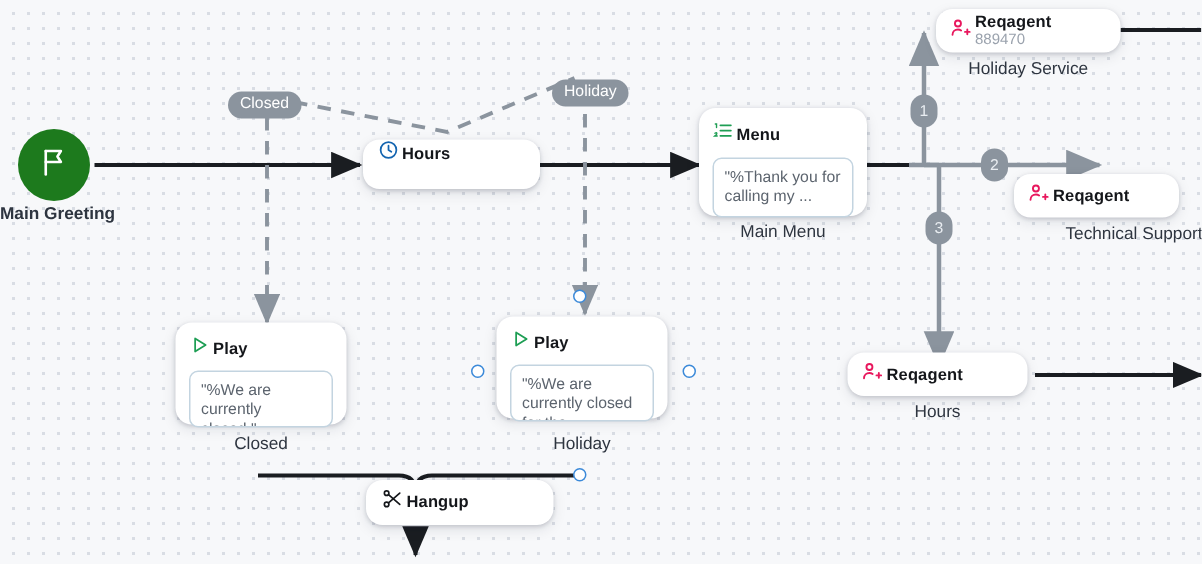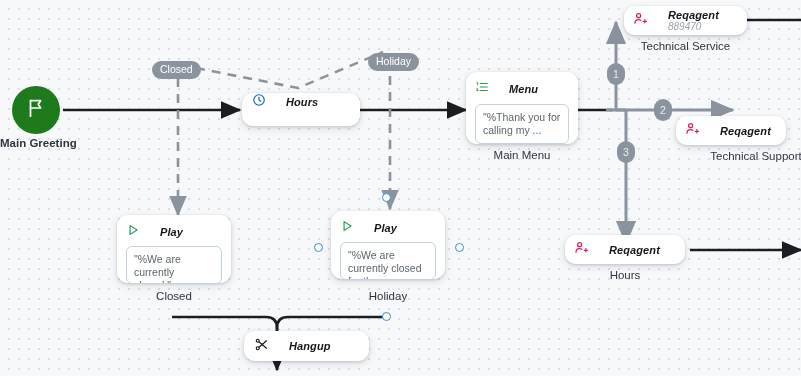--- a/index.html
+++ b/index.html
@@ -16,21 +16,21 @@
     background-position:4px 4px;
   }
   svg.wires{position:absolute;left:0;top:0;width:801px;height:376px;pointer-events:none;}
 
   
   .node{
     position:absolute;background:#ffffff;border-radius:11px;
     box-shadow:0 1px 3px rgba(20,30,50,.18), 0 3px 9px rgba(20,30,50,.10);
     box-sizing:border-box;
   }
-  .node-head{display:flex;align-items:center;gap:20px;font-style:italic;}
+  .node-head{display:flex;align-items:center;gap:2px;}
   .node-title{font-size:11px;font-weight:bold;color:#14161a;letter-spacing:.1px;}
   .node-sub{font-size:10px;color:#9aa2ad;line-height:11px;}
   .prompt{
     border:1px solid #c3d4e0;border-radius:6px;background:#fff;
     font-size:10.5px;color:#5c646e;line-height:13px;padding:6px 7px;
     box-sizing:border-box;
   }
   .caption{
     position:absolute;font-size:11.5px;color:#2e3540;text-align:center;
     white-space:nowrap;
@@ -166,21 +166,21 @@
     </div>
     <div class="prompt" style="height:38px;overflow:hidden;">"%We are currently closed for the ...</div>
   </div>
   <div class="caption" style="left:331px;top:290px;width:114px;">Holiday</div>
 
   <div class="handle" style="left:314px;top:243px;"></div>
   <div class="handle" style="left:455px;top:243px;"></div>
   <div class="handle" style="left:382px;top:193px;"></div>
   <div class="handle" style="left:382px;top:312px;"></div>
 
-  <div class="node" style="left:244px;top:331px;width:125px;height:30px;padding:0 10px;display:flex;align-items:center;">
+  <div class="node" style="left:244px;top:320px;width:125px;height:30px;padding:0 10px;display:flex;align-items:center;">
     <div class="node-head">
       <span>
         <svg width="15" height="15" viewBox="0 0 24 24" fill="none" stroke="#14161a" stroke-width="1.8" stroke-linecap="round" stroke-linejoin="round">
           <circle cx="6" cy="6" r="2.4"></circle>
           <circle cx="6" cy="18" r="2.4"></circle>
           <path d="M8 7.6 20 18"></path>
           <path d="M8 16.4 20 6"></path>
         </svg>
       </span>
       <span class="node-title">Hangup</span>
@@ -195,21 +195,21 @@
           <path d="M3.2 19.5c0-3.4 2.6-5.6 5.8-5.6 1.3 0 2.5.35 3.4.95"></path>
           <path d="M16.5 16.4h5M19 13.9v5"></path>
         </svg>
       </span>
       <div>
         <div class="node-title" style="line-height:12px;">Reqagent</div>
         <div class="node-sub">889470</div>
       </div>
     </div>
   </div>
-  <div class="caption" style="left:624px;top:40px;width:123px;">Technical Service</div>
+  <div class="caption" style="left:624px;top:40px;width:123px;">Holiday Service</div>
 
   <div class="node" style="left:676px;top:116px;width:110px;height:29px;padding:0 9px;display:flex;align-items:center;">
     <div class="node-head">
       <span>
         <svg width="15" height="15" viewBox="0 0 24 24" fill="none" stroke="#e8175d" stroke-width="2" stroke-linecap="round" stroke-linejoin="round">
           <circle cx="9" cy="7.5" r="3.2"></circle>
           <path d="M3.2 19.5c0-3.4 2.6-5.6 5.8-5.6 1.3 0 2.5.35 3.4.95"></path>
           <path d="M16.5 16.4h5M19 13.9v5"></path>
         </svg>
       </span>

